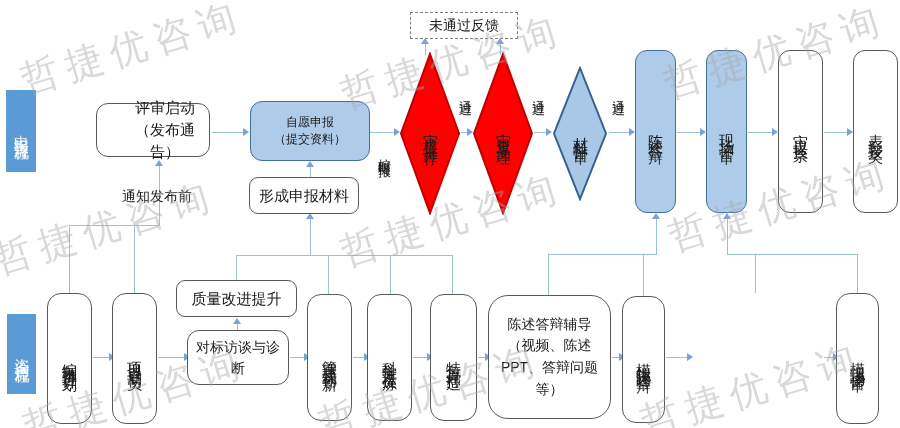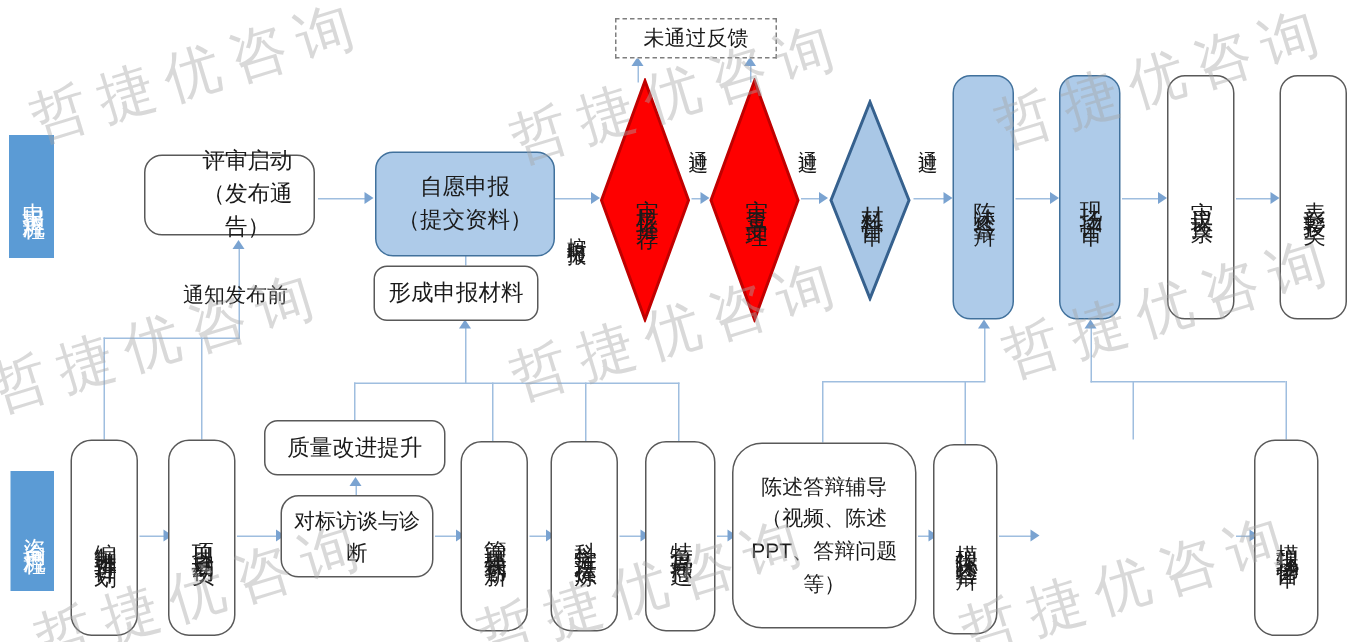--- a/index.html
+++ b/index.html
@@ -102,21 +102,21 @@
     <div class="ar ar-r" style="left:485px;top:353px;"></div>
   <div class="hline" style="left:612px;top:357px;width:10px;"></div>
     <div class="ar ar-r" style="left:619px;top:353px;"></div>
   <div class="hline" style="left:666px;top:357px;width:24px;"></div>
     <div class="ar ar-r" style="left:687px;top:353px;"></div>
   <div class="hline" style="left:824px;top:357px;width:12px;"></div>
     <div class="ar ar-r" style="left:833px;top:353px;"></div>
 
   <div class="box pre" style="left:96px;top:103px;width:114px;height:54px;border-radius:12px;font-size:15px;padding-left:24px;">评审启动
 （发布通告）</div>
-  <div class="box blue pre" style="left:250px;top:101px;width:120px;height:70px;border-radius:12px;font-size:15px;">自愿申报
+  <div class="box blue pre" style="left:250px;top:101px;width:120px;height:60px;border-radius:12px;font-size:12px;">自愿申报
 （提交资料）</div>
   <div class="box" style="left:249px;top:177px;width:110px;height:37px;border-radius:9px;font-size:15px;">形成申报材料</div>
   <div class="box dashed" style="left:410px;top:12px;width:108px;height:27px;font-size:14px;">未通过反馈</div>
 
   <svg class="dsvg" style="left:399px;top:52px;" width="62" height="163">
       <polygon points="31,2 60,81.5 31,161 2,81.5" style="fill:var(--c-red,#FE0000);stroke:var(--c-red-border,#C00000);stroke-width:2;"></polygon>
     </svg>
   <div class="dtext" style="left:415px;top:91px;width:30px;height:84px;font-size:15px;letter-spacing:6px;">审核推荐</div>
 
   <svg class="dsvg" style="left:472px;top:52px;" width="62" height="163">

